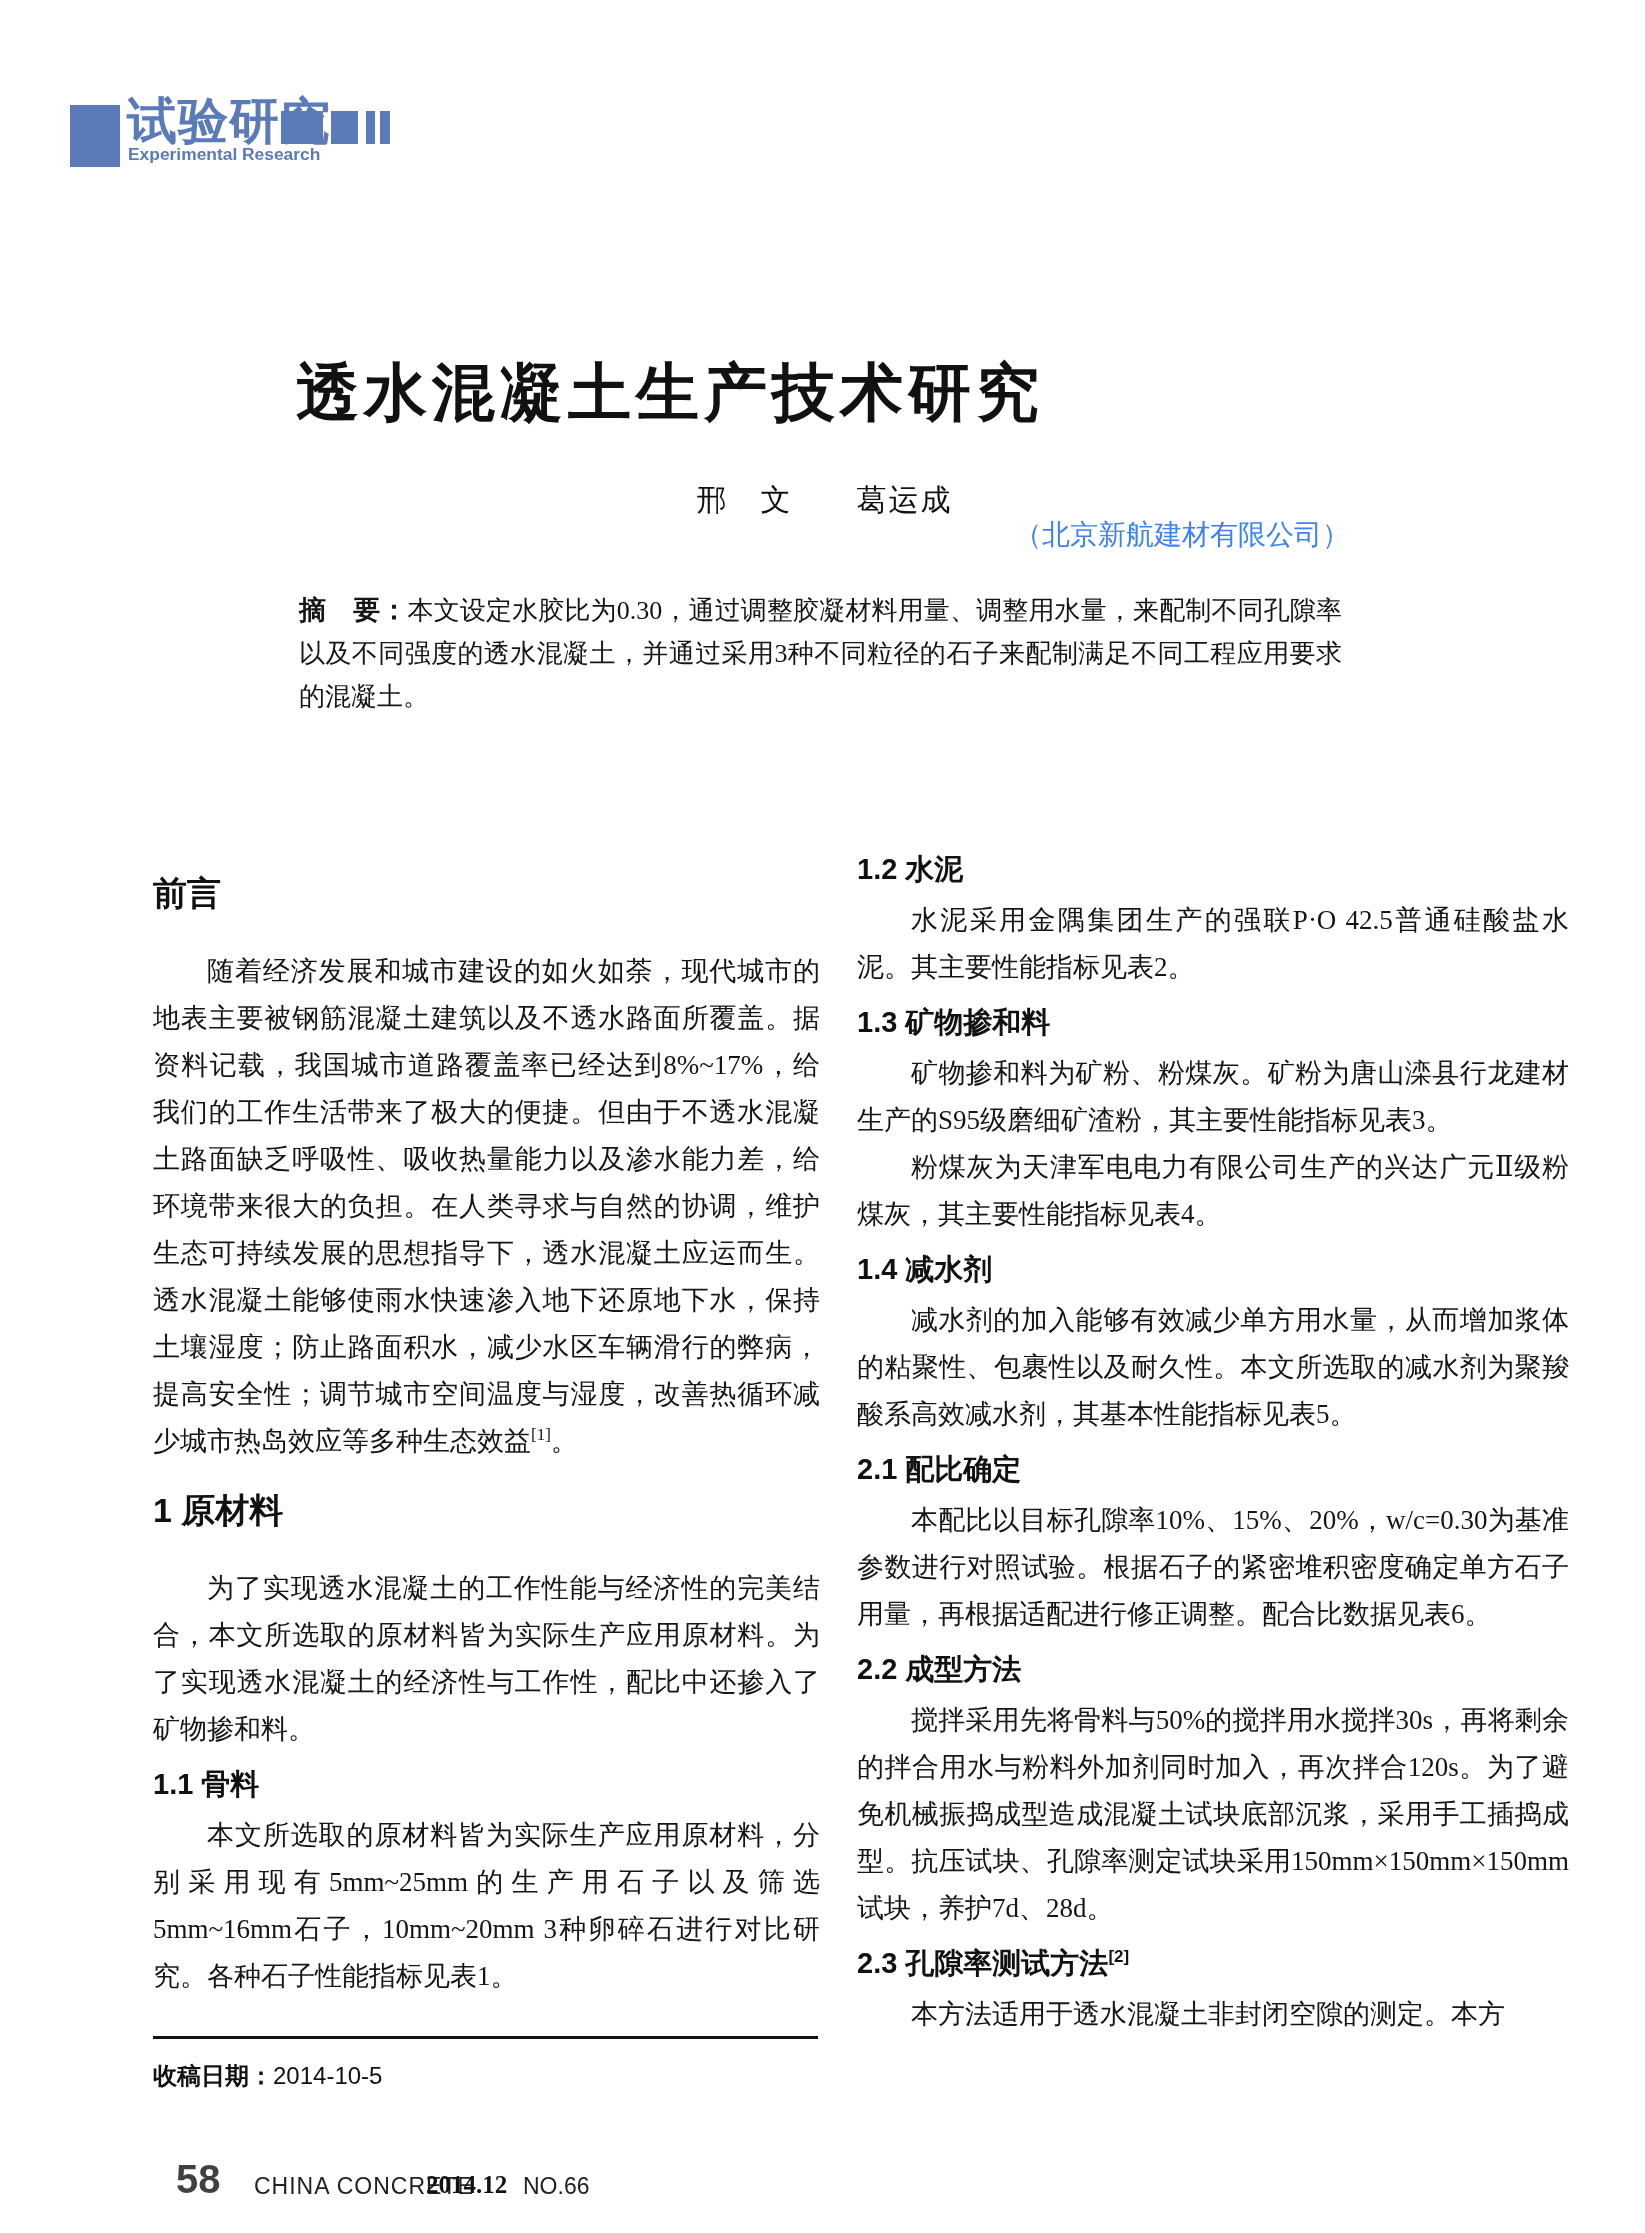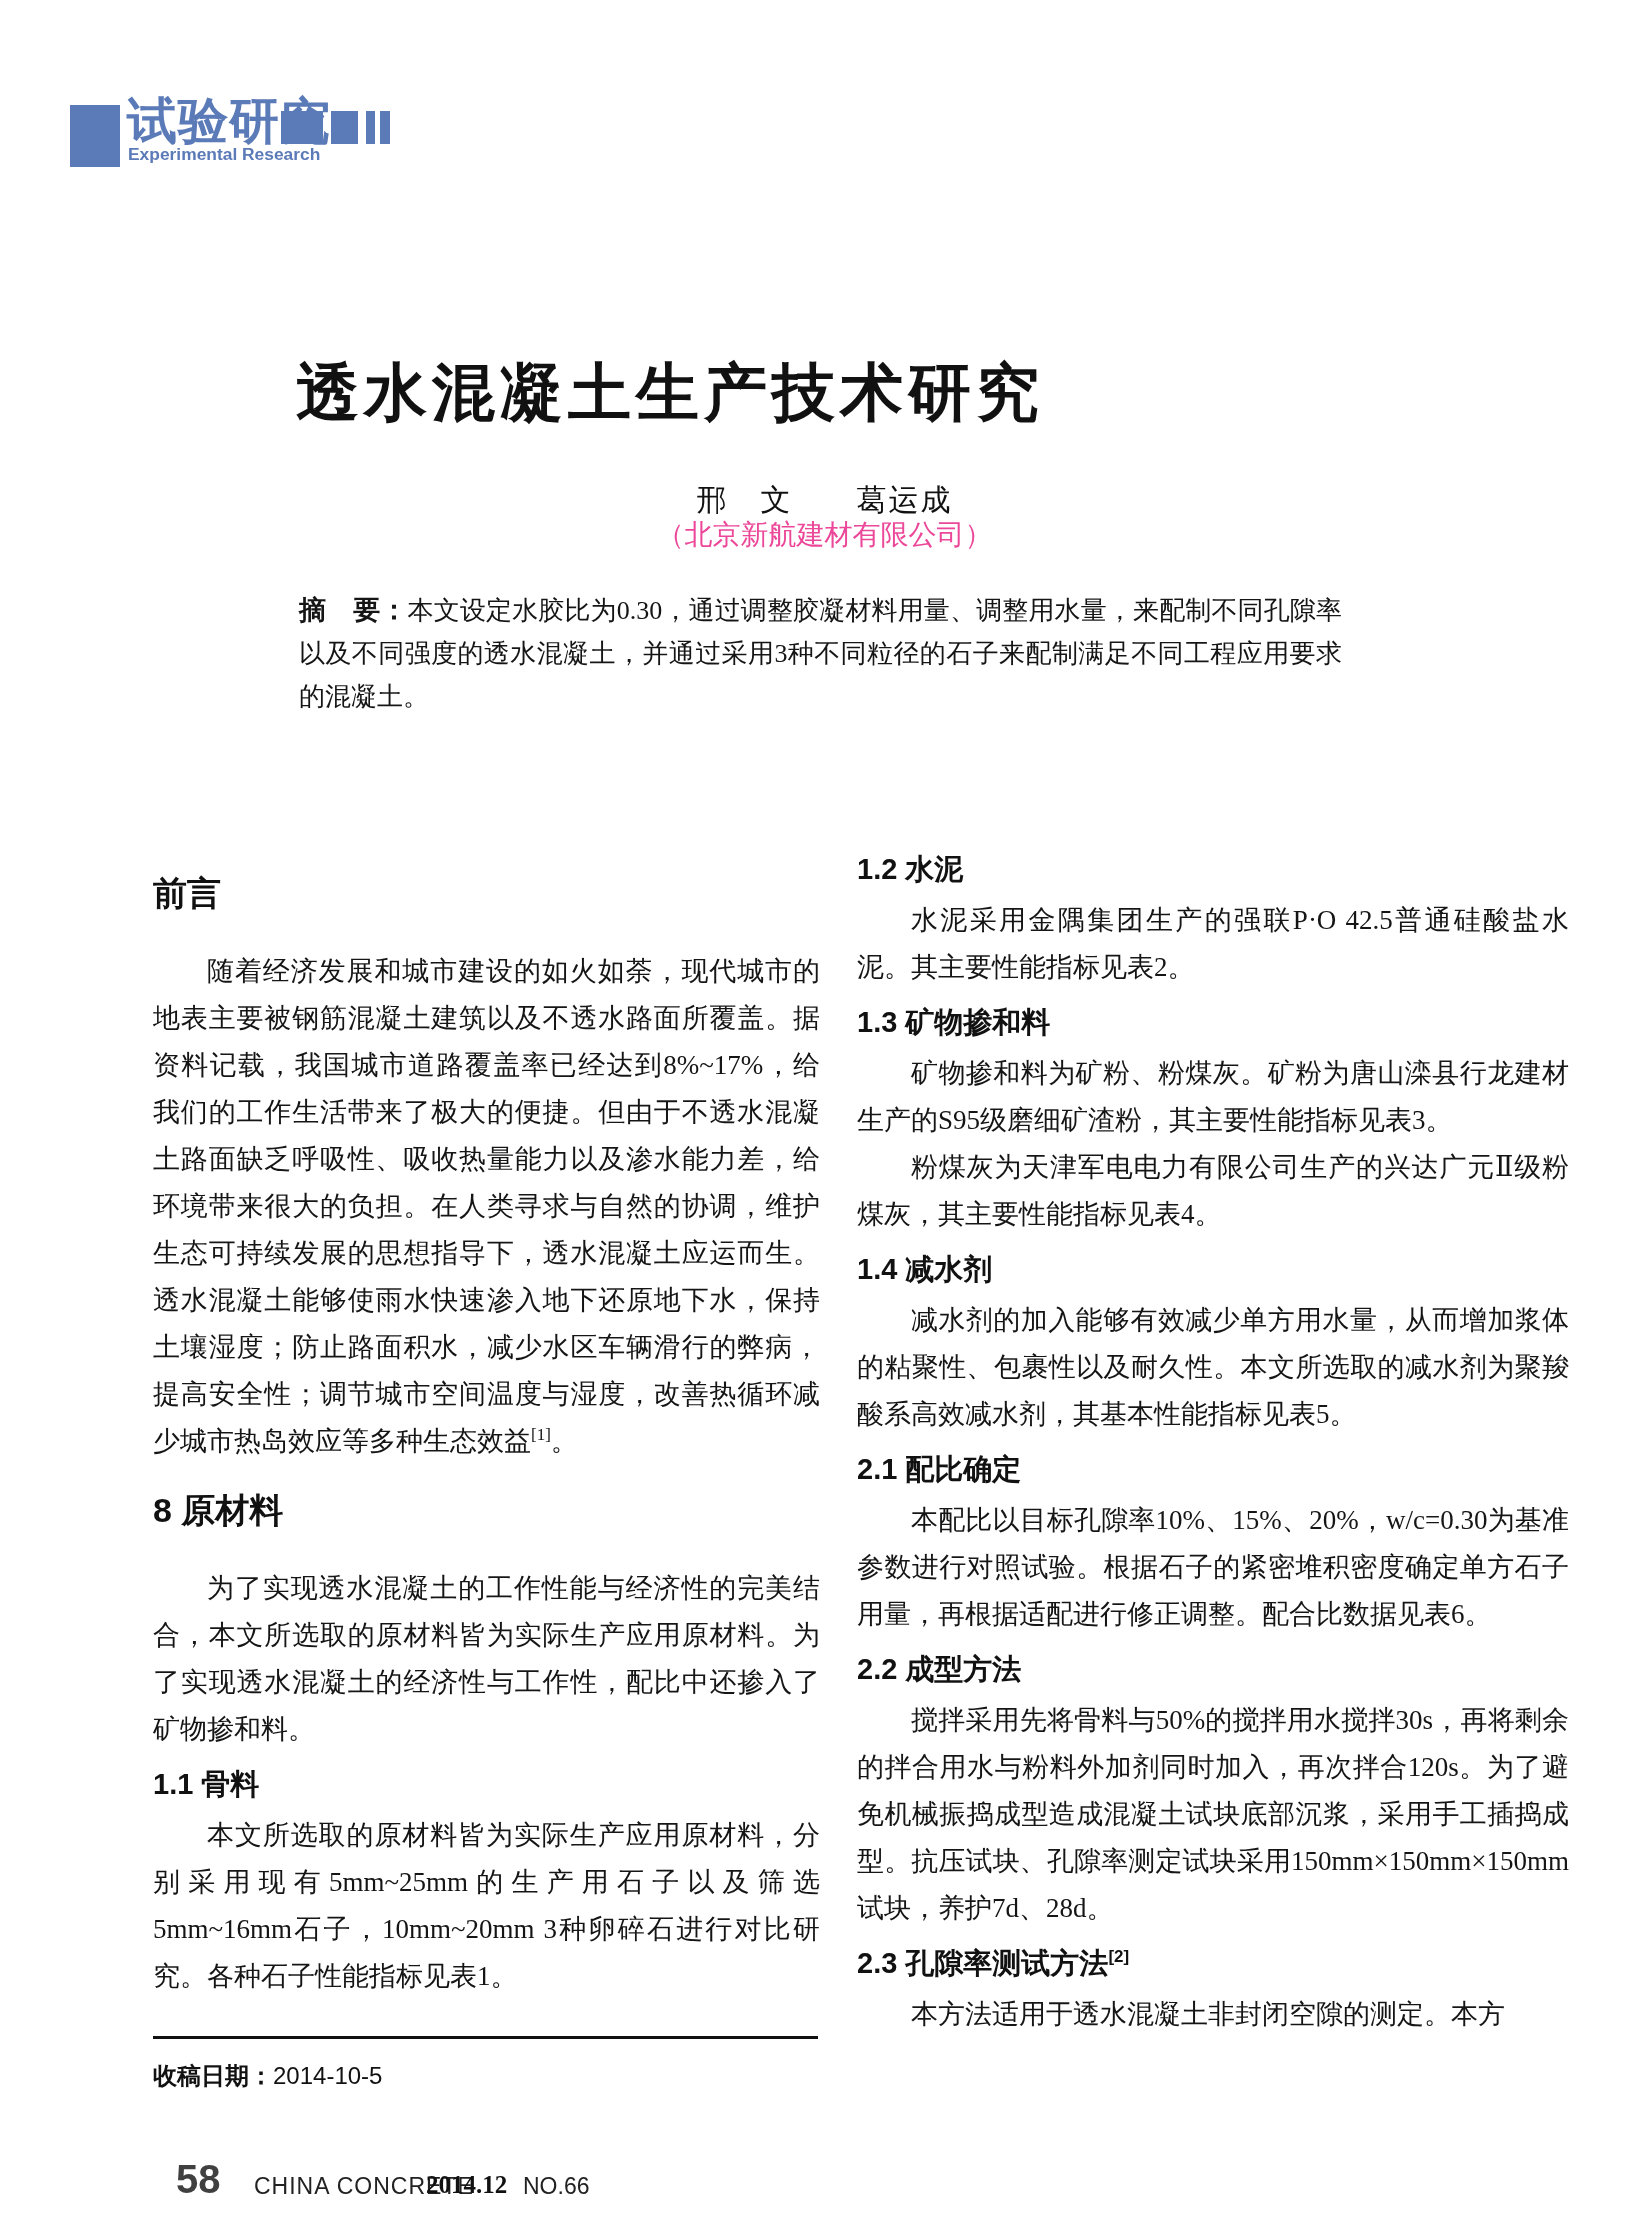--- a/index.html
+++ b/index.html
@@ -43,22 +43,22 @@
     font-weight: bold; font-size: 63px; letter-spacing: 5px;
     color: #111; white-space: nowrap;
   }
   .authors {
     position: absolute; left: 299px; top: 480px; width: 1051px;
     text-align: center; font-family: Liberation Serif, serif;
     font-size: 30px; letter-spacing: 2px; color: #111;
   }
   .affiliation {
     position: absolute; left: 299px; top: 516px; width: 1051px;
-    text-align: center; font-family: "Liberation Serif", "DejaVu Serif", serif;
-    font-size: 28px; color: #ec4899;
+    text-align: right; font-family: "Liberation Serif", "DejaVu Serif", serif;
+    font-size: 28px; color: #3b82f6;
   }
 
   
   .abstract {
     position: absolute; left: 299px; top: 589px; width: 1043px;
     font-family: "Liberation Serif", "DejaVu Serif", serif;
     font-size: 26px; line-height: 43px; text-align: justify; color: #151515;
   }
   .abstract .lbl {
     font-family: "Liberation Sans", "DejaVu Sans", sans-serif;
@@ -148,21 +148,21 @@
   <div class="affiliation">（北京新航建材有限公司）</div>
 
   <div class="abstract">
     <span class="lbl">摘　要：</span><span>本文设定水胶比为0.30，通过调整胶凝材料用量、调整用水量，来配制不同孔隙率以及不同强度的透水混凝土，并通过采用3种不同粒径的石子来配制满足不同工程应用要求的混凝土。</span>
   </div>
 
 
   <div class="col col-left">
     <h2 class="h-sec">前言</h2>
     <p class="body"><span>随着经济发展和城市建设的如火如荼，现代城市的地表主要被钢筋混凝土建筑以及不透水路面所覆盖。据资料记载，我国城市道路覆盖率已经达到8%~17%，给我们的工作生活带来了极大的便捷。但由于不透水混凝土路面缺乏呼吸性、吸收热量能力以及渗水能力差，给环境带来很大的负担。在人类寻求与自然的协调，维护生态可持续发展的思想指导下，透水混凝土应运而生。透水混凝土能够使雨水快速渗入地下还原地下水，保持土壤湿度；防止路面积水，减少水区车辆滑行的弊病，提高安全性；调节城市空间温度与湿度，改善热循环减少城市热岛效应等多种生态效益</span><sup class="ref">[1]</sup><span>。</span></p>
-    <h2 class="h-sec">8 原材料</h2>
+    <h2 class="h-sec">1 原材料</h2>
     <p class="body">为了实现透水混凝土的工作性能与经济性的完美结合，本文所选取的原材料皆为实际生产应用原材料。为了实现透水混凝土的经济性与工作性，配比中还掺入了矿物掺和料。</p>
     <h3 class="h-sub">1.1 骨料</h3>
     <p class="body">本文所选取的原材料皆为实际生产应用原材料，分别采用现有5mm~25mm的生产用石子以及筛选5mm~16mm石子，10mm~20mm 3种卵碎石进行对比研究。各种石子性能指标见表1。</p>
   </div>
 
   <div class="col col-right">
     <h3 class="h-sub">1.2 水泥</h3>
     <p class="body">水泥采用金隅集团生产的强联P·O 42.5普通硅酸盐水泥。其主要性能指标见表2。</p>
     <h3 class="h-sub">1.3 矿物掺和料</h3>
     <p class="body">矿物掺和料为矿粉、粉煤灰。矿粉为唐山滦县行龙建材生产的S95级磨细矿渣粉，其主要性能指标见表3。</p>

